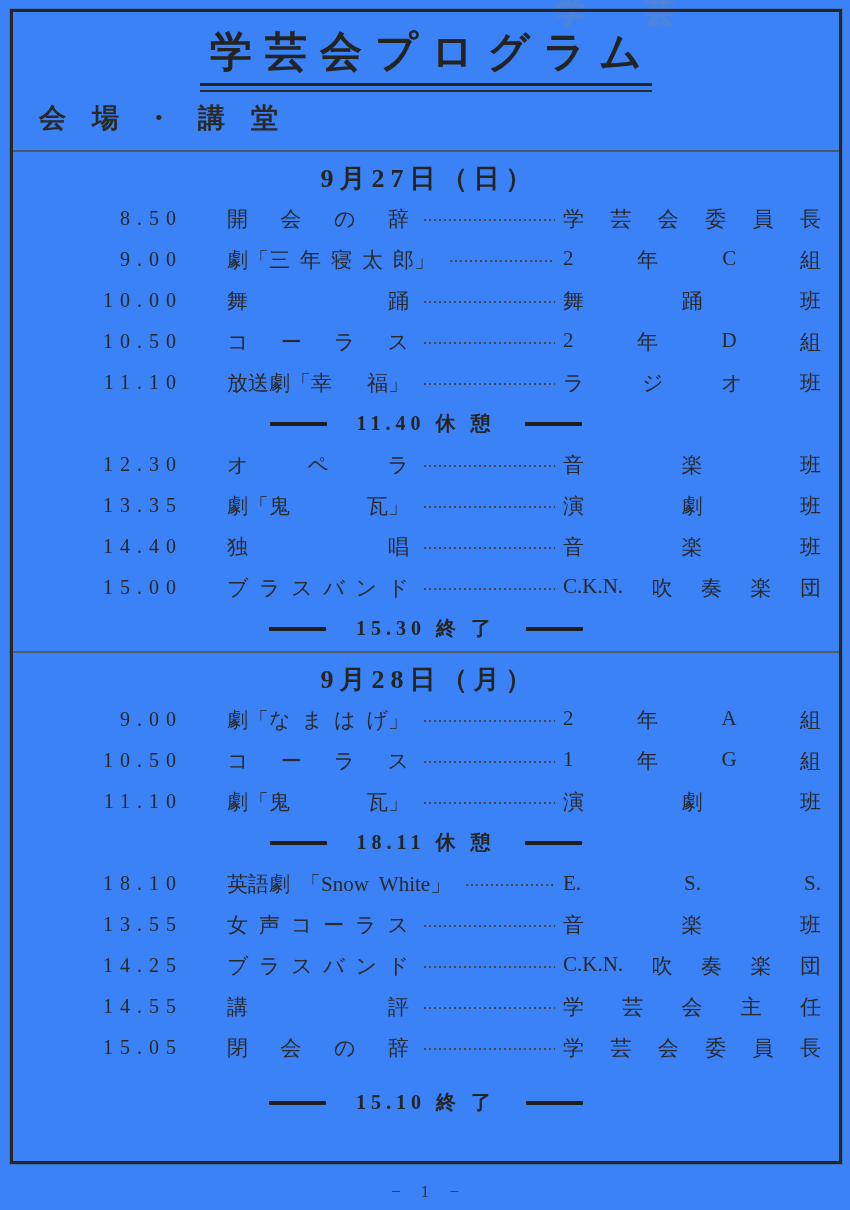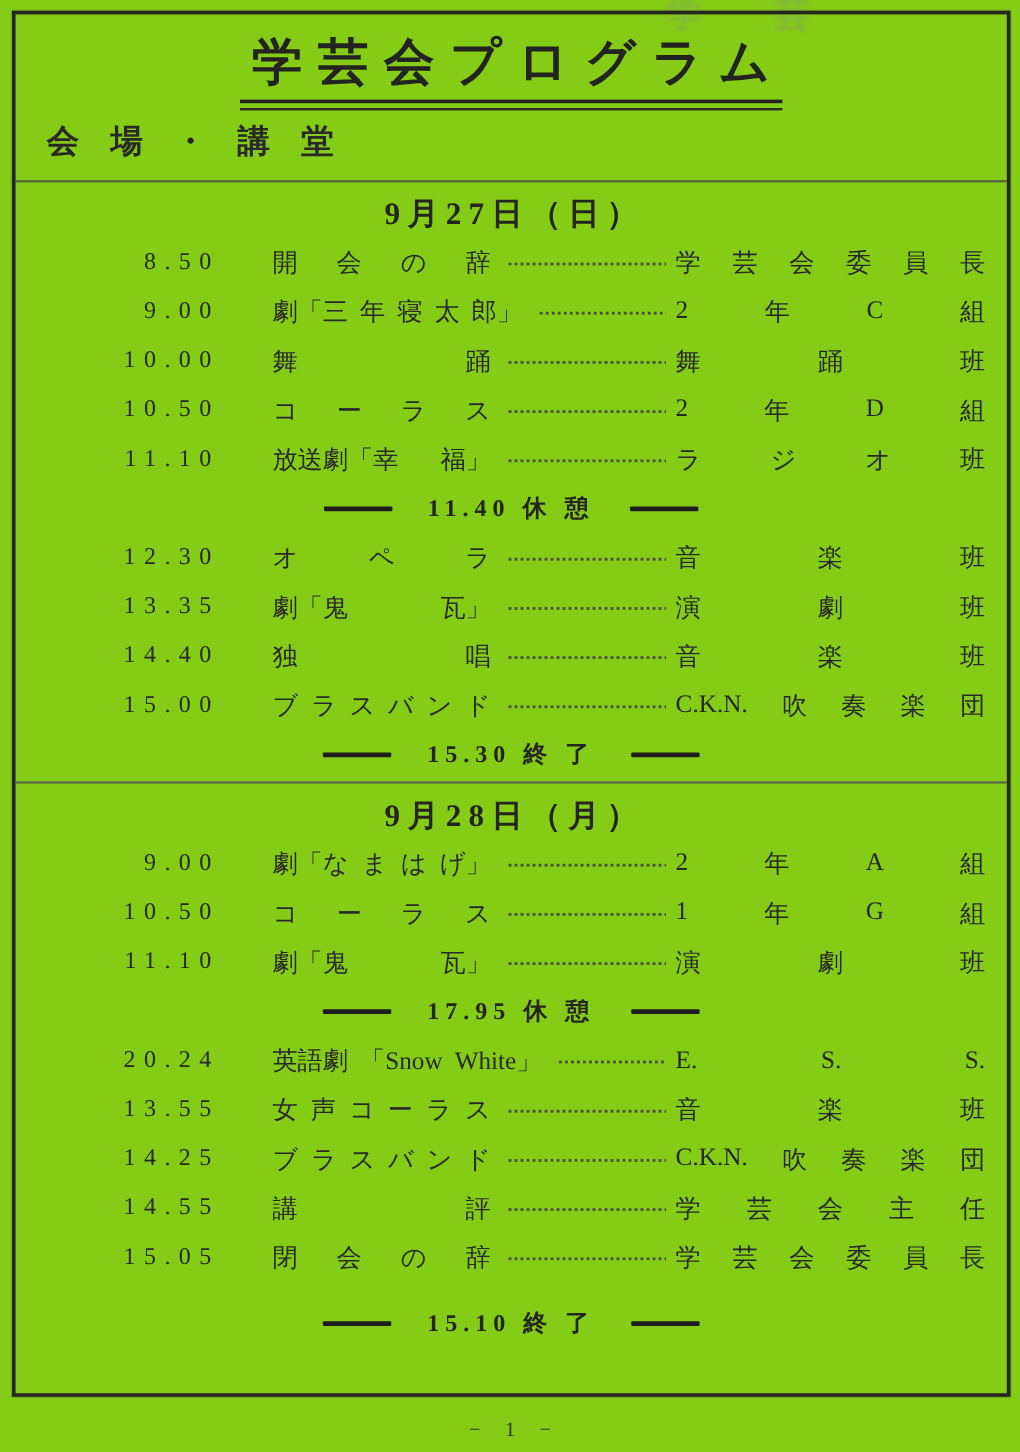--- a/index.html
+++ b/index.html
@@ -2,21 +2,21 @@
 <html lang="ja"><head>
 <meta charset="utf-8">
 <style>
   * { margin: 0; padding: 0; box-sizing: border-box; }
   html, body { background: #e8e8e6; }
   .page {
     position: relative;
     width: 850px;
     height: 1210px;
     margin: 0 auto;
-    background: #84cc16;
+    background: #3b82f6;
     overflow: hidden;
     font-family: "Liberation Serif", "DejaVu Serif", serif;
     color: #262626;
   }
   
   .bleed {
     position: absolute;
     top: -8px; left: 495px; width: 300px;
     text-align: center;
     font-family: "Liberation Sans", "DejaVu Sans", sans-serif;
@@ -371,25 +371,25 @@
             </div>
             <div class="leader"></div>
             <div class="performer">
               <span>演</span>
               <span>劇</span>
               <span>班</span>
             </div>
           </div>
           <div class="notice">
             <div class="dash"></div>
-            <span>17.95 休 憩</span>
-            <div class="dash"></div>
-          </div>
-          <div class="row">
-            <span class="time">20.24</span>
+            <span>18.11 休 憩</span>
+            <div class="dash"></div>
+          </div>
+          <div class="row">
+            <span class="time">18.10</span>
             <div class="program">
               <span>英語劇</span>
               <span>「Snow</span>
               <span>White」</span>
             </div>
             <div class="leader"></div>
             <div class="performer">
               <span>E.</span>
               <span>S.</span>
               <span>S.</span>

